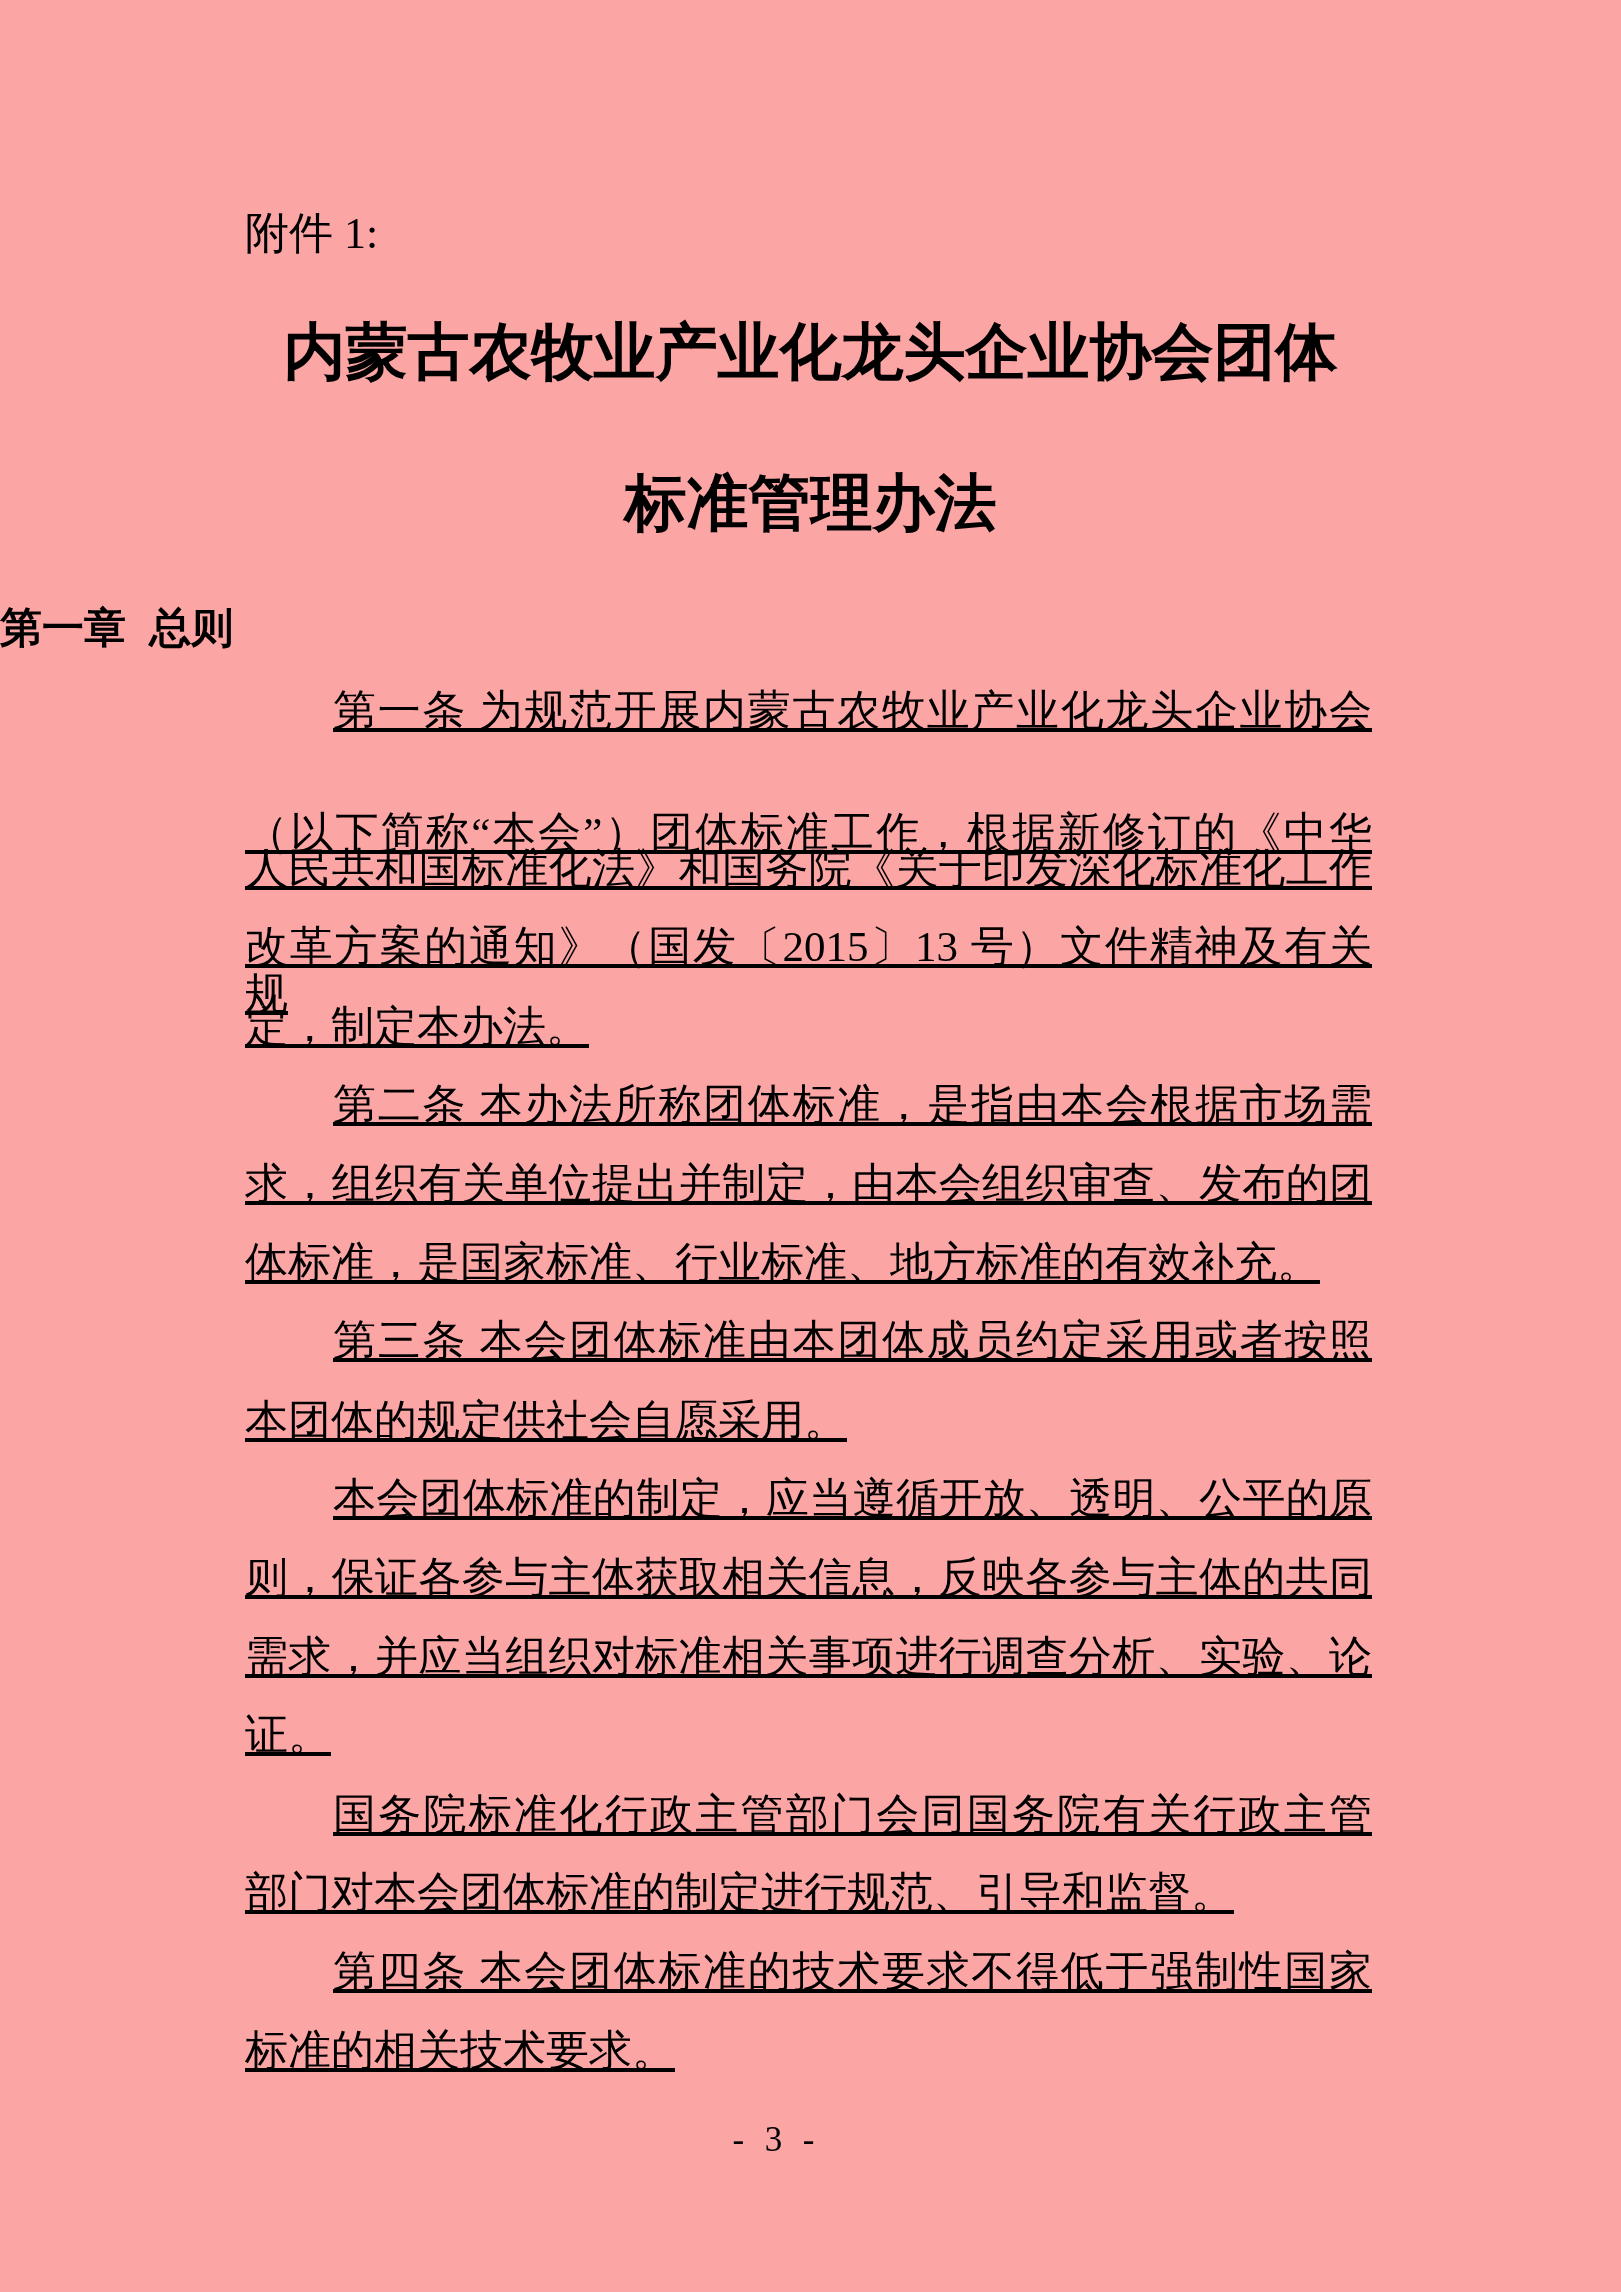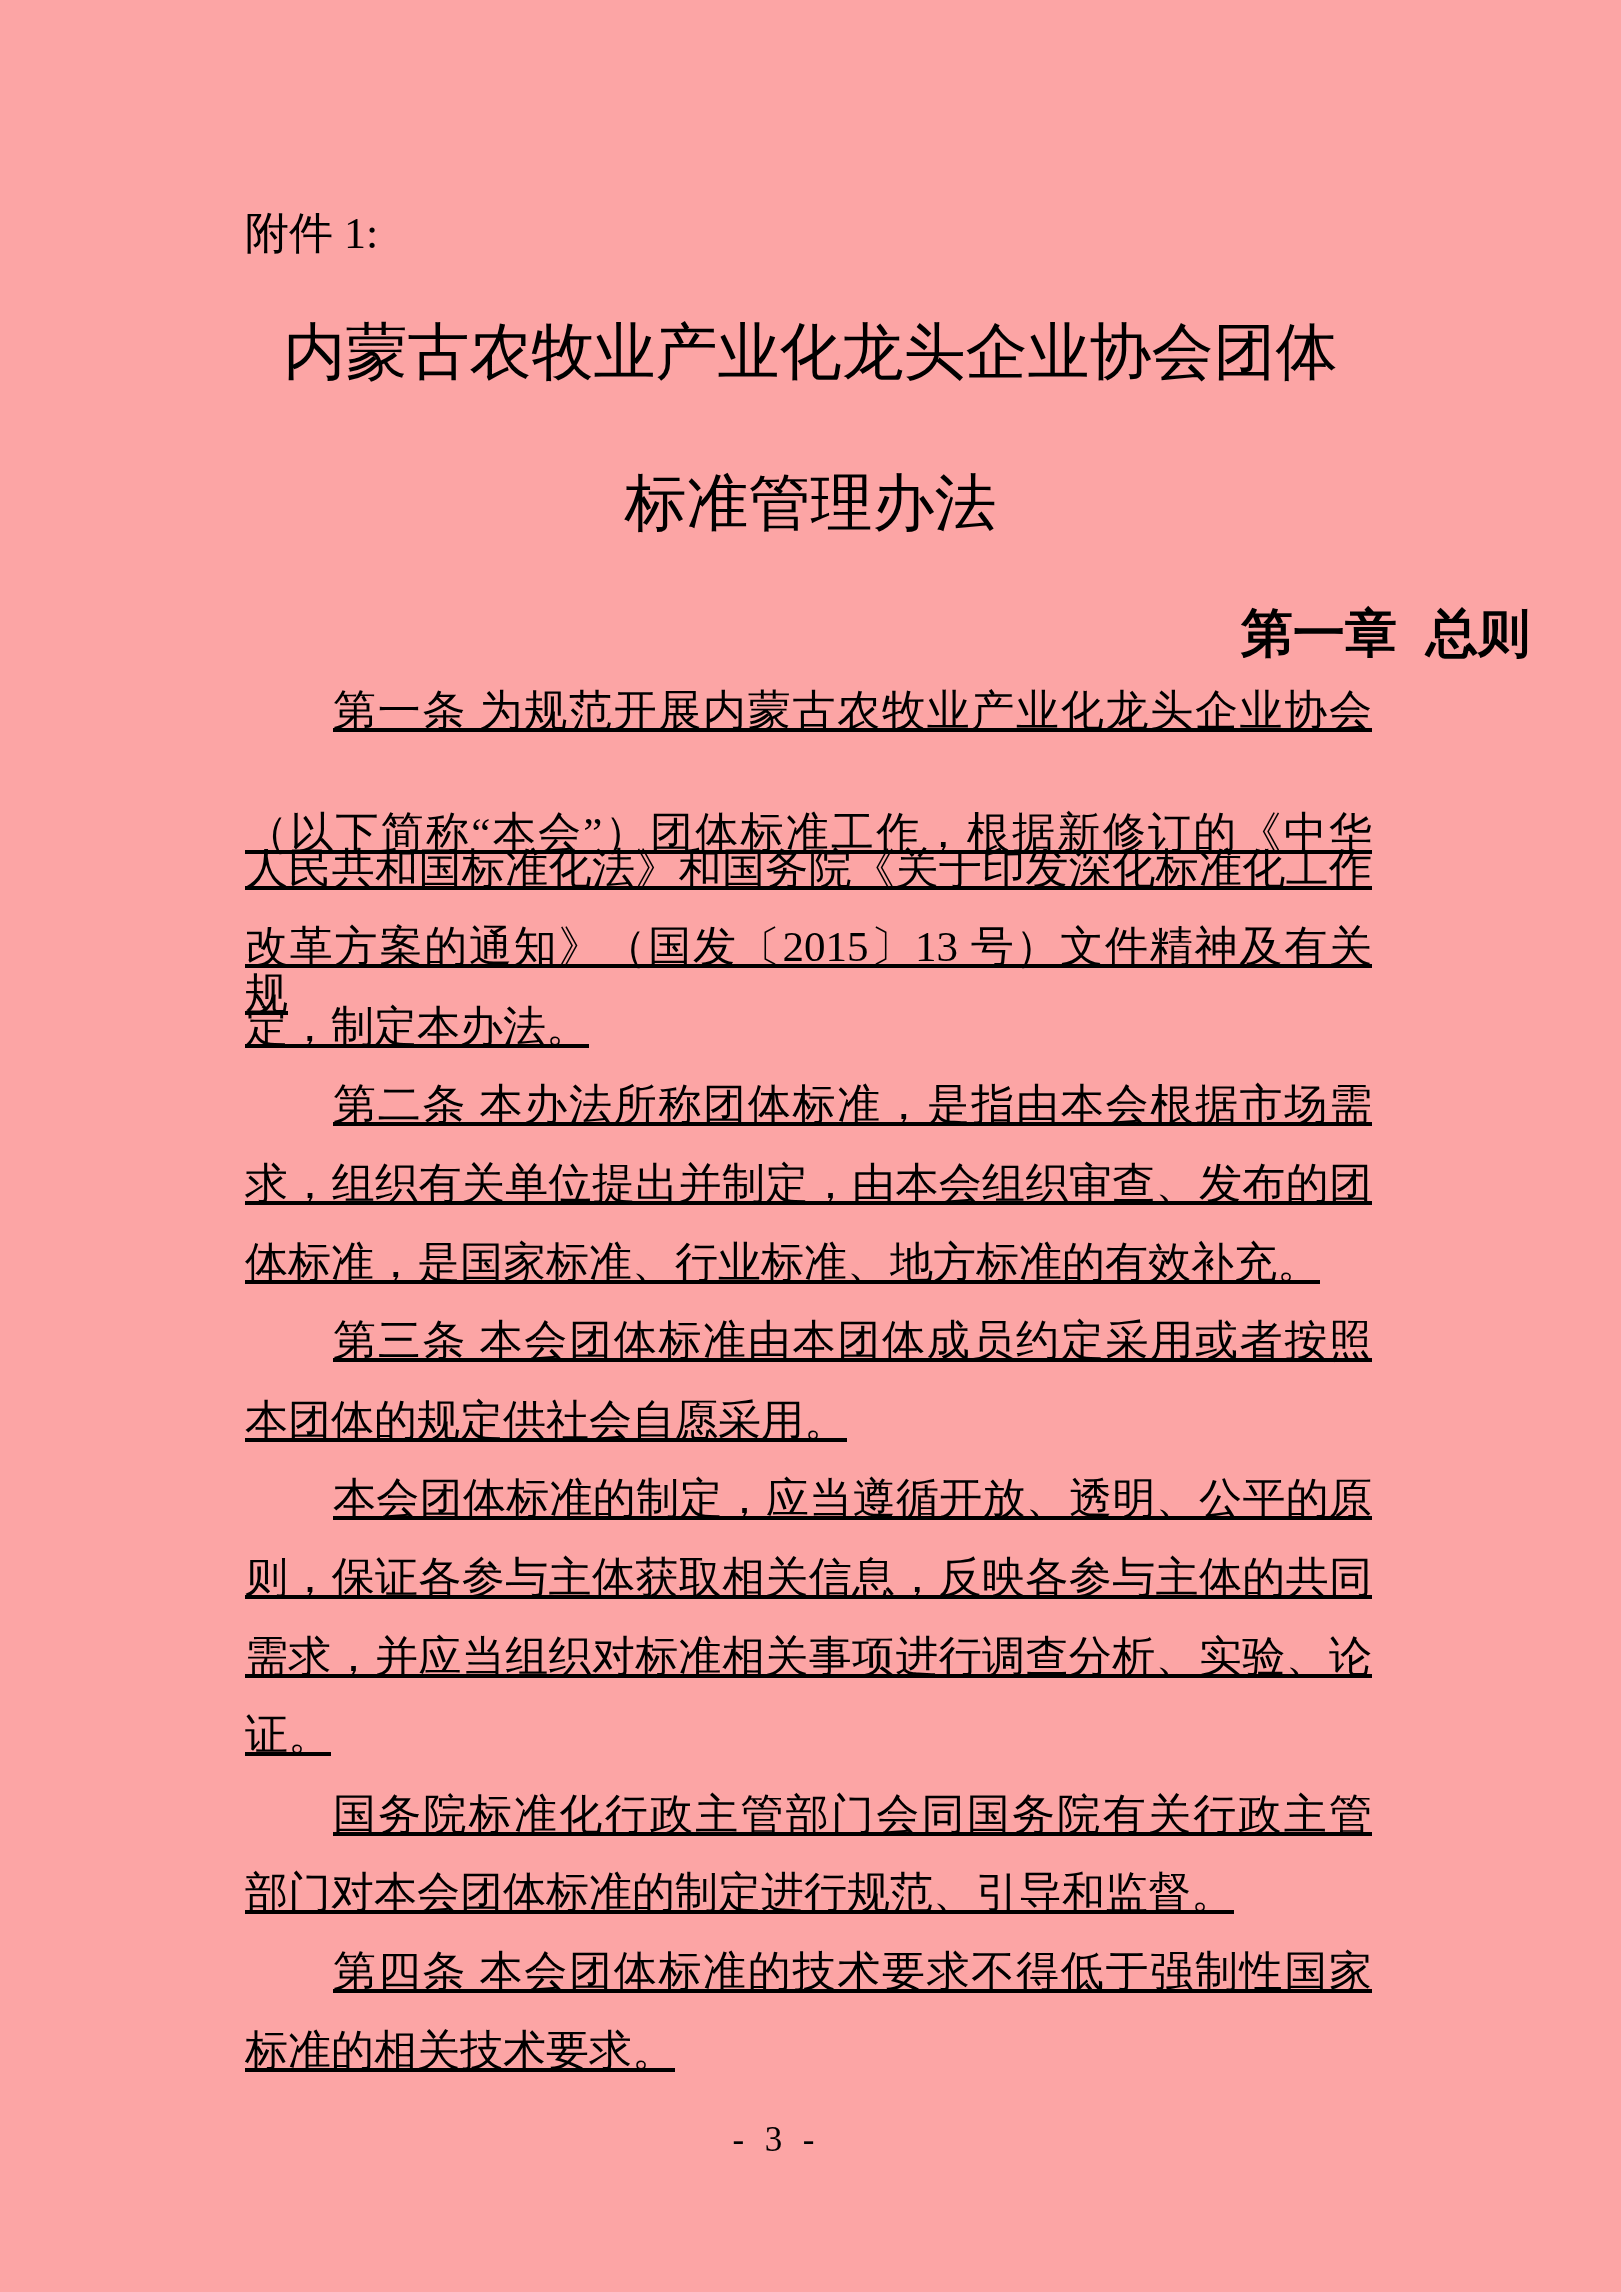--- a/index.html
+++ b/index.html
@@ -24,35 +24,35 @@
     font-size: 44px;
     line-height: 1.1;
     white-space: pre;
   }
   .title-line {
     position: absolute;
     left: 0;
     width: 1621px;
     text-align: center;
     font-size: 62px;
-    font-weight: 400;
+    font-weight: 700;
     line-height: 1;
     letter-spacing: 0px;
   }
   .title-line.l1 { top: 321px; }
   .title-line.l2 { top: 472px; }
   .chapter-heading {
     position: absolute;
     left: 0;
     top: 606px;
     width: 1530px;
-    text-align: right;
+    text-align: left;
     font-family: "Liberation Sans", "DejaVu Sans", sans-serif;
     font-weight: 700;
-    font-size: 52px;
+    font-size: 42px;
     line-height: 1.05;
     white-space: pre;
   }
   .doc-body {
     position: absolute;
     left: 0;
     top: 0;
     width: 1621px;
     height: 2293px;
   }

